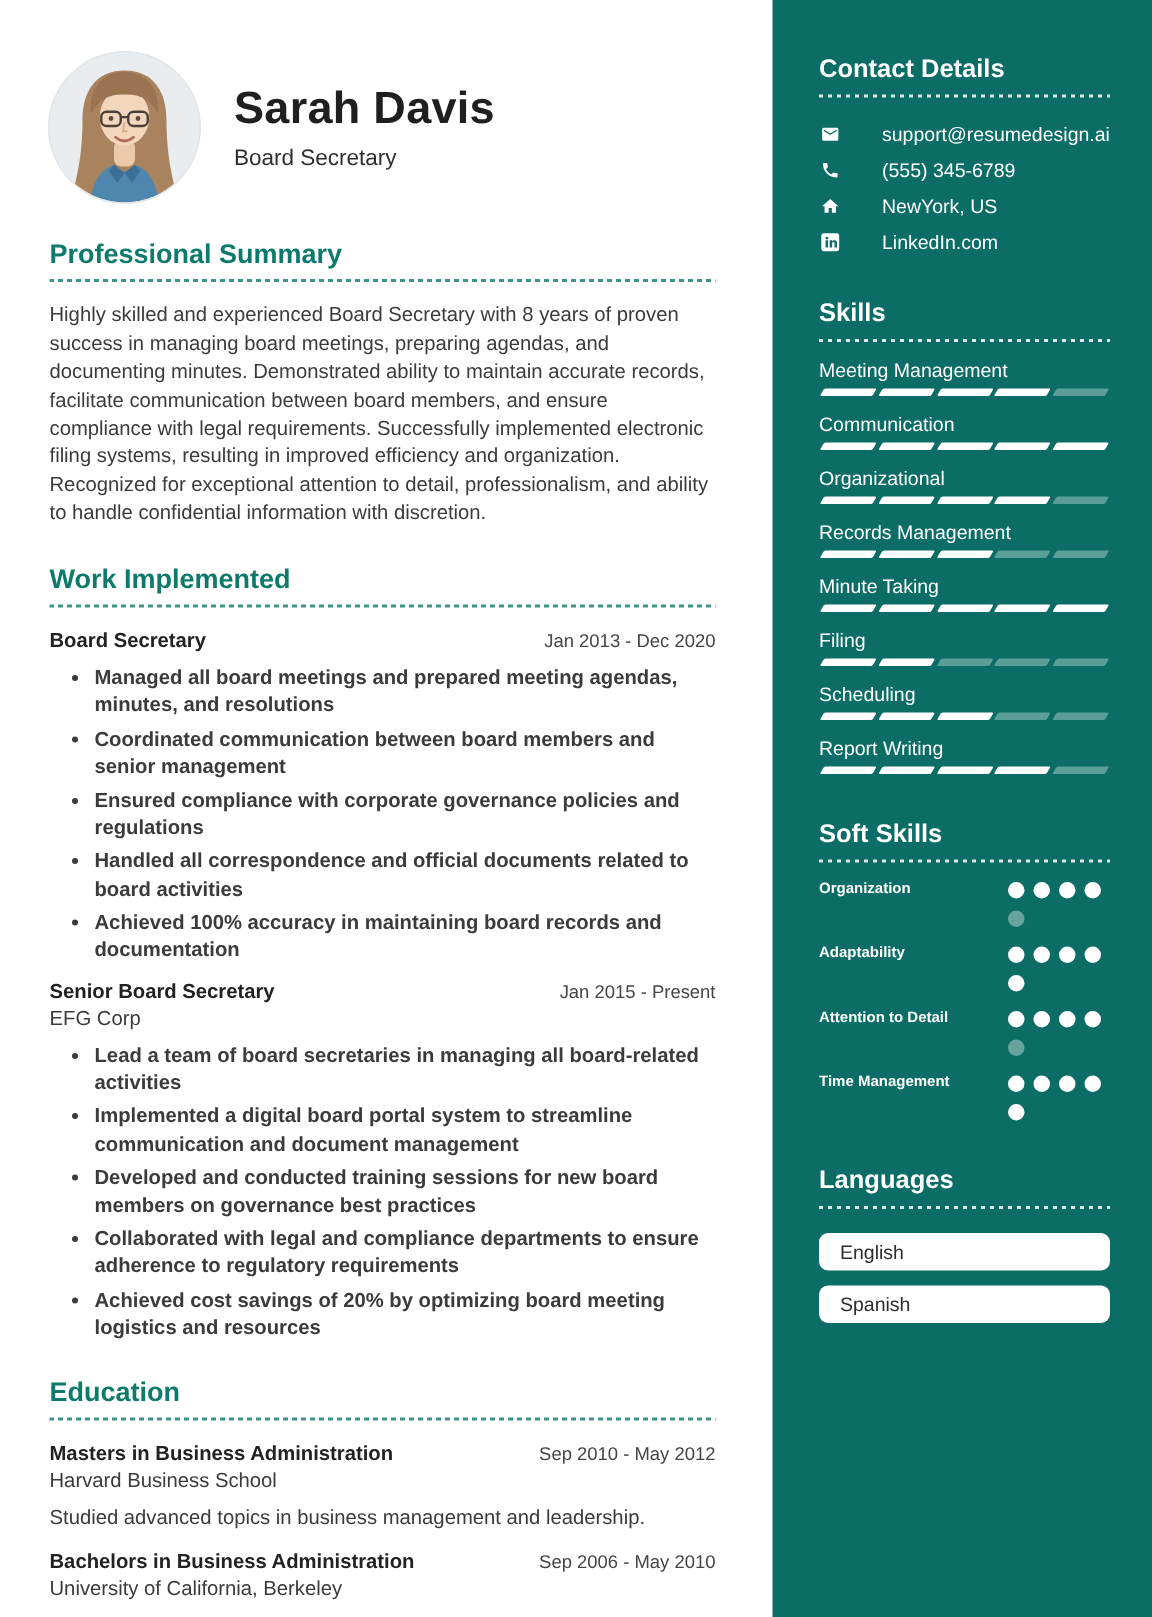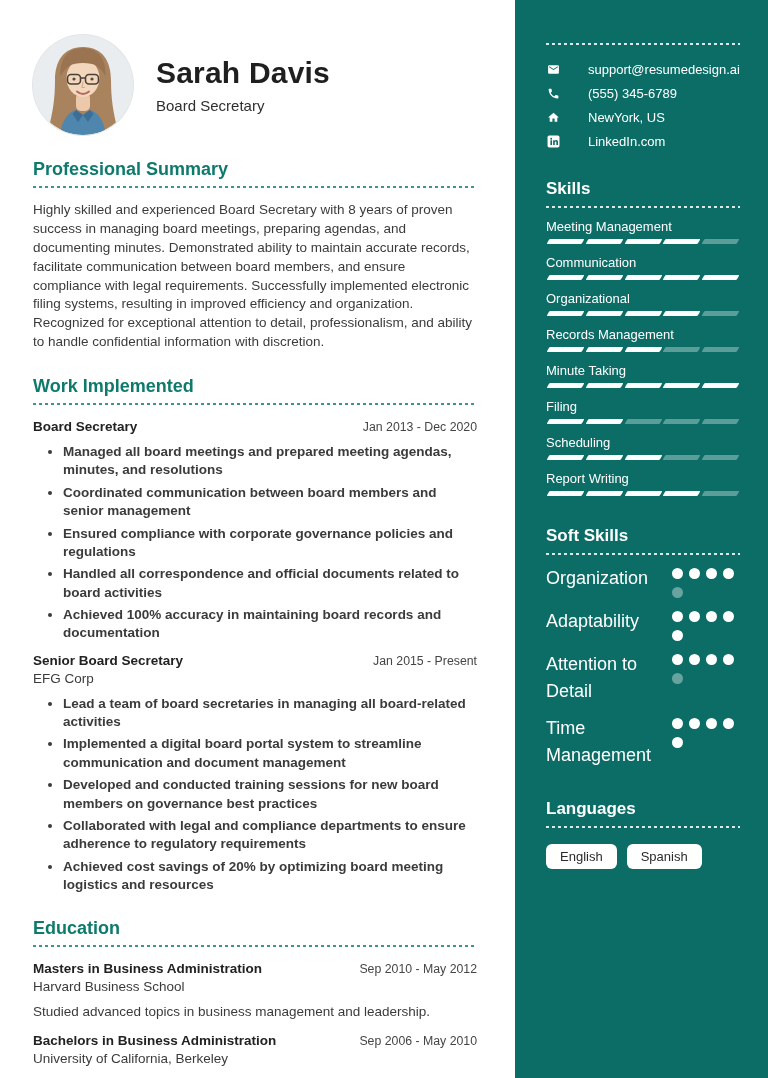--- a/index.html
+++ b/index.html
@@ -57,26 +57,26 @@
 
   .skill{margin-top:11px;}
   .skills-list{margin-top:6px;}
   .skill-label{font-size:13px;color:#fff;}
   .skill-bar{display:flex;gap:4px;margin-top:5px;padding:0 2px;}
   .seg{flex:1;height:5px;background:rgba(255,255,255,.33);transform:skewX(-30deg);border-radius:1px;}
   .seg.on{background:#fff;}
 
   .soft-list{margin-top:8px;}
   .soft-row{display:flex;justify-content:space-between;margin-top:10px;}
-  .soft-label{font-size:18px;line-height:1.5;max-width:95px;color:#fff;}
+  .soft-label{font-size:10px;line-height:1.5;max-width:95px;color:#fff;font-weight:bold;}
   .dots{display:flex;flex-wrap:wrap;width:68px;gap:8px 6px;margin-top:3px;align-content:flex-start;}
   .dot{width:11px;height:11px;border-radius:50%;background:rgba(255,255,255,.38);}
   .dot.on{background:#fff;}
 
-  .pills{display:flex;gap:10px;margin-top:16px;}
+  .pills{display:flex;gap:10px;margin-top:16px;flex-direction:column;}
   .pill{background:#fff;color:var(--pill-text);border-radius:6px;padding:5px 14px;font-size:13px;}
 </style>
 </head>
 <body>
 
 <div class="page">
 
   <div class="main">
 
     <div class="header">
@@ -173,20 +173,21 @@
         <div class="job-company">University of California, Berkeley</div>
 
       </div>
     </div>
 
   </div>
 
   <div class="sidebar">
 
     <div class="side-section">
+      <div class="side-heading">Contact Details</div>
       <div class="side-line"></div>
       <div class="contact-list">
         <div class="contact-row">
           <span class="icon">
             <svg viewBox="0 0 24 24" fill="#ffffff">
                 <path d="M20 4H4a2 2 0 0 0-2 2v12a2 2 0 0 0 2 2h16a2 2 0 0 0 2-2V6a2 2 0 0 0-2-2zm0 4-8 5-8-5V6l8 5 8-5v2z"></path>
               </svg>
           </span>
           <span class="contact-text">support@resumedesign.ai</span>
         </div>

